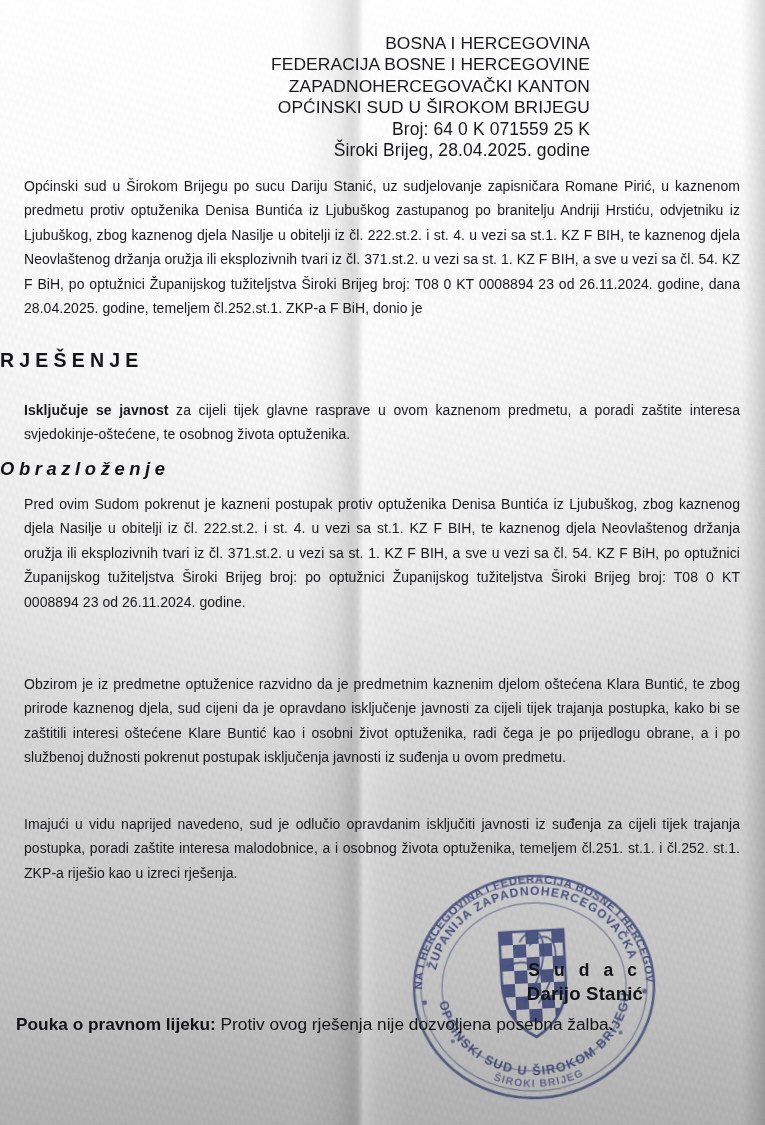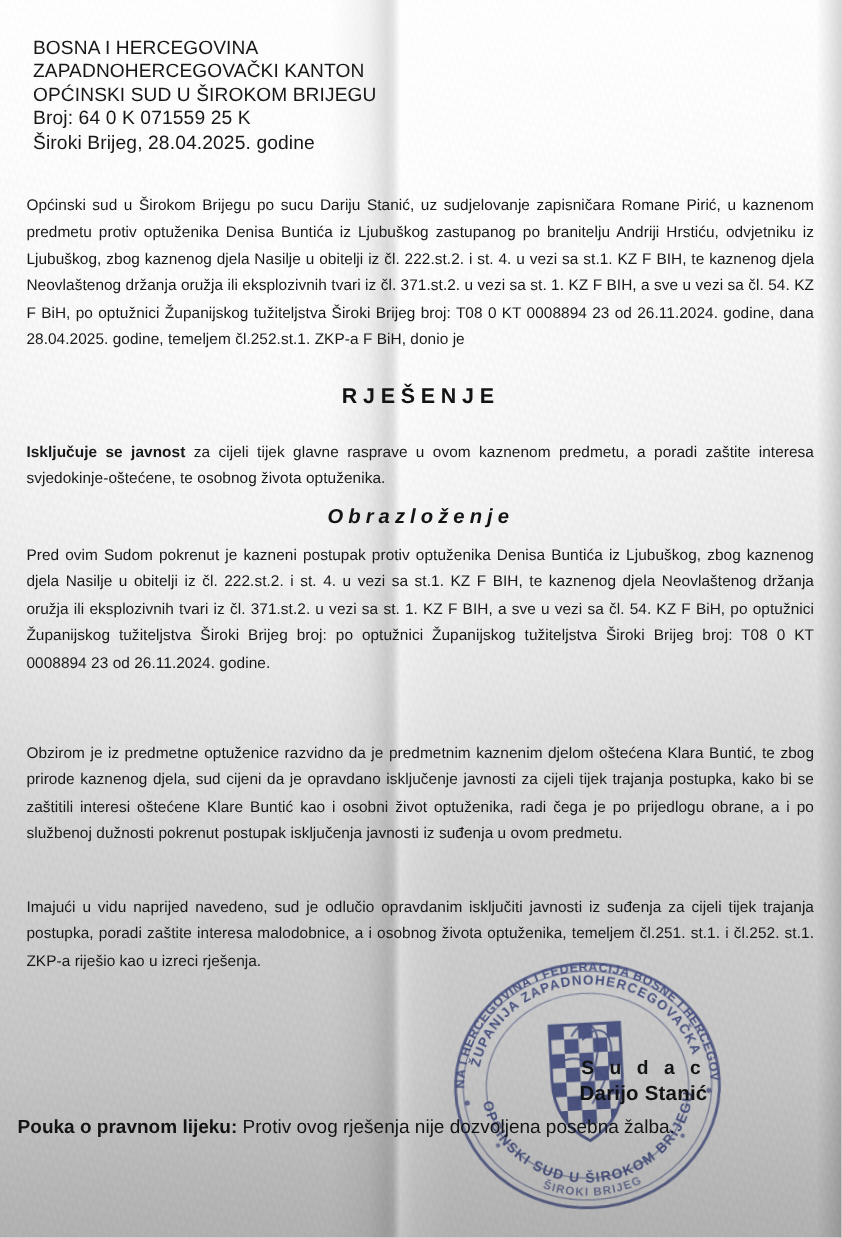--- a/index.html
+++ b/index.html
@@ -43,33 +43,33 @@
     position:absolute;left:0;right:0;bottom:0;height:150px;pointer-events:none;
     background:linear-gradient(180deg, rgba(0,0,0,0) 0%, rgba(0,0,0,.06) 100%);
   }
 
   
   #content{position:absolute;inset:0;z-index:3;}
   .hdr{
     position:absolute;left:30px;top:33px;width:560px;
     font-size:17.5px;line-height:21.4px;color:#17181a;letter-spacing:.1px;
   }
-  .hdr div{white-space:nowrap;}
+  .hdr div{white-space:nowrap;text-align:right;}
   .hdr .caps{font-size:17.4px;}
 
   .para{
     position:absolute;left:24px;width:716px;
     font-size:14px;line-height:24.4px;color:#17181a;
     text-align:justify;text-justify:inter-word;
     letter-spacing:.05px;
   }
   .para b{font-weight:bold;}
 
   .ctr-head{
-    position:absolute;left:0;width:765px;text-align:center;
+    position:absolute;left:0;width:765px;
     font-weight:bold;color:#111315;
   }
   #h-rjesenje{top:349px;font-size:19.5px;letter-spacing:5.2px;}
   #h-obraz{top:458px;font-size:18.4px;letter-spacing:4.6px;font-style:italic;}
 
   #p1{top:174px;}
   #p2{top:398px;}
   #p3{top:492px;}
   #p4{top:652px;margin-top:20px;}
   #p5{top:812px;}
@@ -107,20 +107,21 @@
 
 <div id="page">
 
   <div id="grain"></div>
   <div id="topglow"></div>
 
   <div id="content">
 
     <div class="hdr">
       <div class="caps">BOSNA I HERCEGOVINA</div>
+      <div class="caps">FEDERACIJA BOSNE I HERCEGOVINE</div>
       <div class="caps">ZAPADNOHERCEGOVAČKI KANTON</div>
       <div class="caps">OPĆINSKI SUD U ŠIROKOM BRIJEGU</div>
       <div>Broj: 64 0 K 071559 25 K</div>
       <div>Široki Brijeg, 28.04.2025. godine</div>
     </div>
 
     <div class="para" id="p1">Općinski sud u Širokom Brijegu po sucu Dariju Stanić, uz sudjelovanje zapisničara Romane Pirić, u kaznenom predmetu protiv optuženika Denisa Buntića iz Ljubuškog zastupanog po branitelju Andriji Hrstiću, odvjetniku iz Ljubuškog, zbog kaznenog djela Nasilje u obitelji iz čl. 222.st.2. i st. 4. u vezi sa st.1. KZ F BIH, te kaznenog djela Neovlaštenog držanja oružja ili eksplozivnih tvari iz čl. 371.st.2. u vezi sa st. 1. KZ F BIH, a sve u vezi sa čl. 54. KZ F BiH, po optužnici Županijskog tužiteljstva Široki Brijeg broj: T08 0 KT 0008894 23 od 26.11.2024. godine, dana 28.04.2025. godine, temeljem čl.252.st.1. ZKP-a F BiH, donio je</div>
 
     <div class="ctr-head" id="h-rjesenje">RJEŠENJE</div>
 

